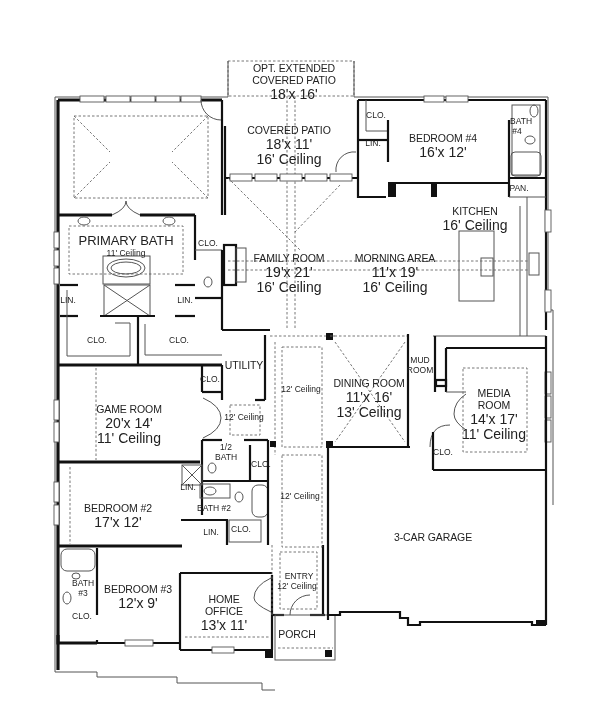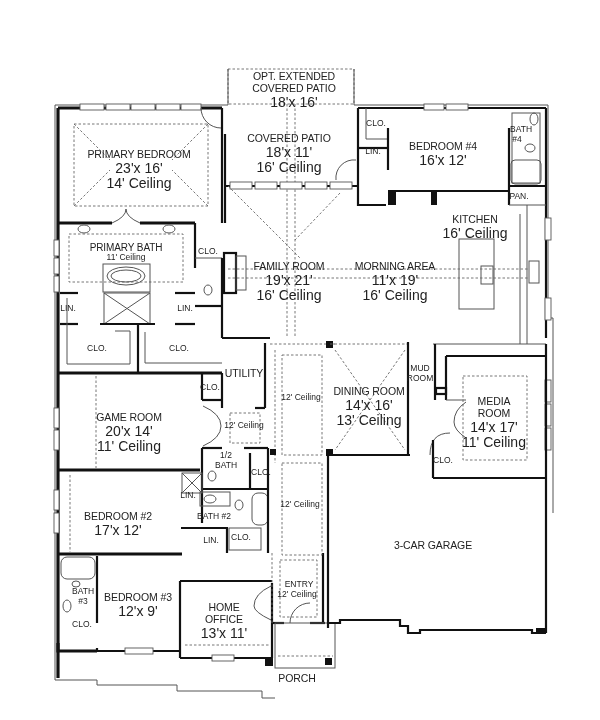--- a/index.html
+++ b/index.html
@@ -1,22 +1,22 @@
 <!DOCTYPE html>
 <html><head>
 <meta charset="utf-8">
 <style>
   html,body{margin:0;padding:0;background:#fff;}
   body{width:600px;height:720px;position:relative;overflow:hidden;font-family:"Liberation Sans",sans-serif;color:#222;}
-  .plan{position:absolute;left:0;top:8px;width:600px;height:620px;}
+  .plan{position:absolute;left:0;top:0;width:600px;height:620px;}
   .lbl{position:absolute;text-align:center;line-height:1.12;font-size:10px;color:#222;white-space:nowrap;transform:translateX(-50%);}
   .lbl .n{display:block;font-size:10.5px;letter-spacing:-0.1px;}
   .lbl .d,.lbl .c{display:block;font-size:14px;}
   .sm{font-size:8.5px !important;}
-  .sm .n{font-size:10px;}
+  .sm .n{font-size:13px;}
   svg{position:absolute;left:0;top:0;}
 </style>
 </head>
 <body>
 
 <div class="plan">
 
 <svg width="600" height="720" viewBox="0 0 600 720">
   <defs>
     <style>
@@ -267,25 +267,20 @@
 <div class="lbl" style="left:294px;top:63px;">
   <span class="n">OPT. EXTENDED</span>
   <span class="n">COVERED PATIO</span>
   <span class="d">18'x 16'</span>
 </div>
 <div class="lbl" style="left:289px;top:125px;">
   <span class="n">COVERED PATIO</span>
   <span class="d">18'x 11'</span>
   <span class="c">16' Ceiling</span>
 </div>
-<div class="lbl" style="left:139px;top:141px;">
-  <span class="n">PRIMARY BEDROOM</span>
-  <span class="d">23'x 16'</span>
-  <span class="c">14' Ceiling</span>
-</div>
 <div class="lbl" style="left:443px;top:133px;">
   <span class="n">BEDROOM #4</span>
   <span class="d">16'x 12'</span>
 </div>
 <div class="lbl" style="left:475px;top:206px;">
   <span class="n">KITCHEN</span>
   <span class="c">16' Ceiling</span>
 </div>
 <div class="lbl sm" style="left:126px;top:234px;">
   <span class="n">PRIMARY BATH</span>
@@ -299,21 +294,21 @@
 <div class="lbl" style="left:395px;top:253px;">
   <span class="n">MORNING AREA</span>
   <span class="d">11'x 19'</span>
   <span class="c">16' Ceiling</span>
 </div>
 <div class="lbl" style="left:244px;top:360px;">
   <span class="n">UTILITY</span>
 </div>
 <div class="lbl" style="left:369px;top:378px;">
   <span class="n">DINING ROOM</span>
-  <span class="d">14'x 16'</span>
+  <span class="d">11'x 16'</span>
   <span class="c">13' Ceiling</span>
 </div>
 <div class="lbl" style="left:494px;top:388px;">
   <span class="n">MEDIA</span>
   <span class="n">ROOM</span>
   <span class="d">14'x 17'</span>
   <span class="c">11' Ceiling</span>
 </div>
 <div class="lbl" style="left:129px;top:404px;">
   <span class="n">GAME ROOM</span>
@@ -329,21 +324,21 @@
 </div>
 <div class="lbl" style="left:138px;top:584px;">
   <span class="n">BEDROOM #3</span>
   <span class="d">12'x 9'</span>
 </div>
 <div class="lbl" style="left:224px;top:594px;">
   <span class="n">HOME</span>
   <span class="n">OFFICE</span>
   <span class="d">13'x 11'</span>
 </div>
-<div class="lbl" style="left:297px;top:629px;margin-top:36px;">
+<div class="lbl" style="left:297px;top:629px;">
   <span class="n">PORCH</span>
 </div>
 
 <div class="lbl sm" style="left:376px;top:111px;">CLO.</div>
 <div class="lbl sm" style="left:373px;top:139px;">LIN.</div>
 <div class="lbl sm" style="left:521px;top:117px;">BATH</div>
 <div class="lbl sm" style="left:517px;top:127px;">#4</div>
 <div class="lbl sm" style="left:519px;top:184px;">PAN.</div>
 <div class="lbl sm" style="left:208px;top:239px;">CLO.</div>
 <div class="lbl sm" style="left:68px;top:296px;">LIN.</div>

